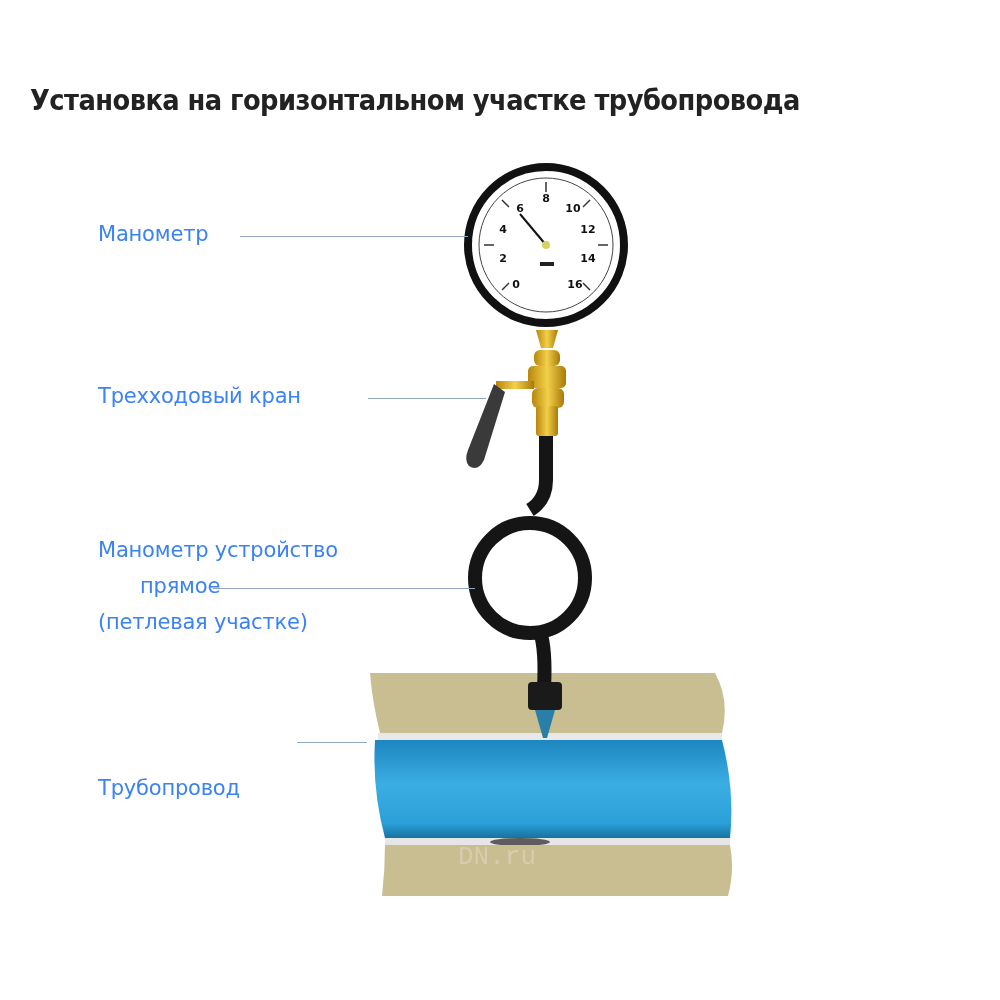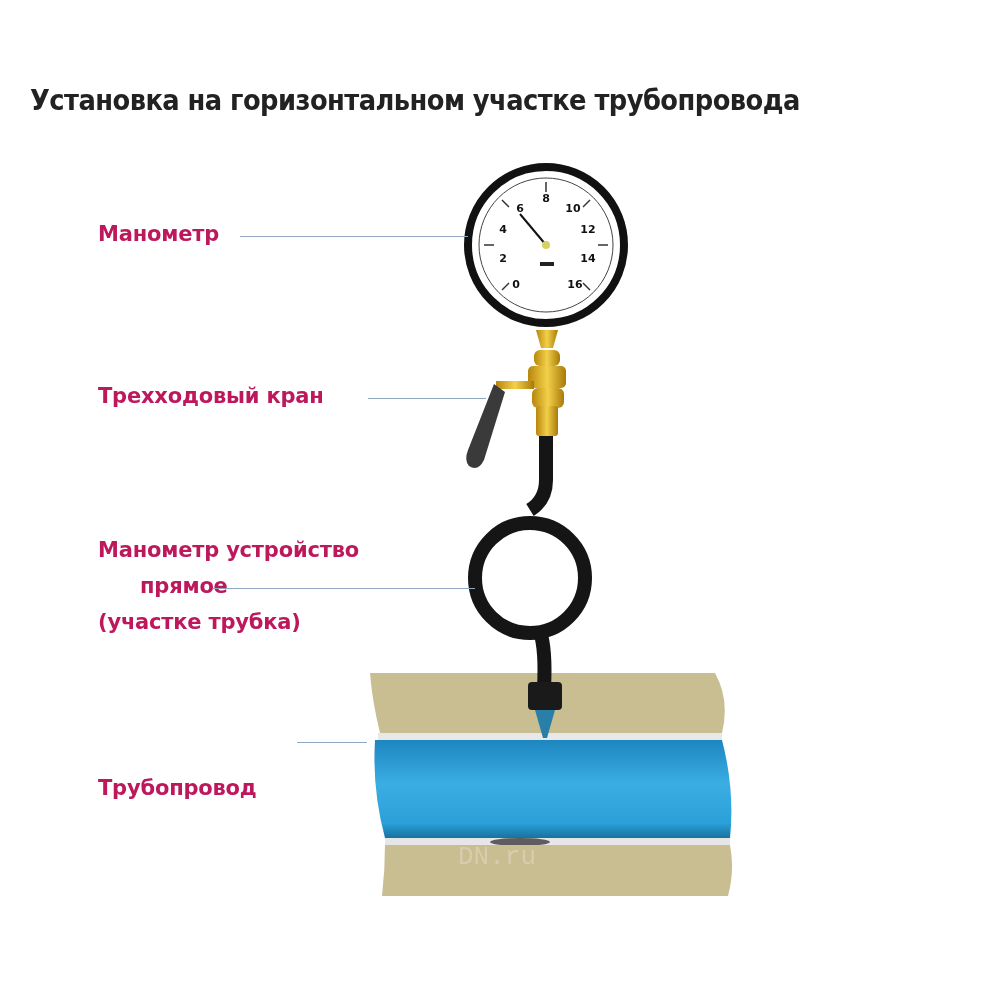--- a/index.html
+++ b/index.html
@@ -1,18 +1,18 @@
 <!DOCTYPE html>
 <html><head>
 <meta charset="utf-8">
 <style>
   html,body{margin:0;padding:0;background:#ffffff;}
   body{width:1000px;height:1000px;position:relative;overflow:hidden;font-family:"DejaVu Sans","Liberation Sans",sans-serif;}
   .title{position:absolute;left:30px;top:84px;font-size:28px;font-weight:bold;color:#222;letter-spacing:-0.6px;white-space:nowrap;transform:scaleX(0.92);transform-origin:left top;}
-  .label{position:absolute;font-size:21px;font-weight:bold;color:#be185d;letter-spacing:-0.2px;white-space:nowrap;line-height:36px;}
+  .label{position:absolute;font-size:21px;font-weight:normal;color:#3b82f6;letter-spacing:-0.2px;white-space:nowrap;line-height:36px;}
   .leader{position:absolute;height:1px;background:#8fa8c0;}
   svg.art{position:absolute;left:0;top:0;}
   .watermark{position:absolute;left:458px;top:842px;font-size:26px;color:#d9cfb0;font-family:Liberation Mono, monospace;opacity:0.9;}
 </style>
 </head>
 <body>
 
 <div class="title">Установка на горизонтальном участке трубопровода</div>
 
 <svg class="art" width="1000" height="1000" viewBox="0 0 1000 1000">
@@ -88,18 +88,18 @@
 
 <div class="label" style="left:98px;top:216px;">Манометр</div>
 <div class="leader" style="left:240px;top:236px;width:228px;"></div>
 
 <div class="label" style="left:98px;top:378px;">Трехходовый кран</div>
 <div class="leader" style="left:368px;top:398px;width:118px;"></div>
 
 <div class="label" style="left:98px;top:532px;">Манометр устройство</div>
 <div class="label" style="left:98px;top:568px;margin-left:42px;">прямое</div>
 <div class="leader" style="left:213px;top:588px;width:262px;"></div>
-<div class="label" style="left:98px;top:604px;">(участке трубка)</div>
+<div class="label" style="left:98px;top:604px;">(петлевая участке)</div>
 
 <div class="label" style="left:98px;top:722px;margin-top:48px;">Трубопровод</div>
 <div class="leader" style="left:297px;top:742px;width:70px;"></div>
 
 <div class="watermark">DN.ru</div>
 
 </body></html>

